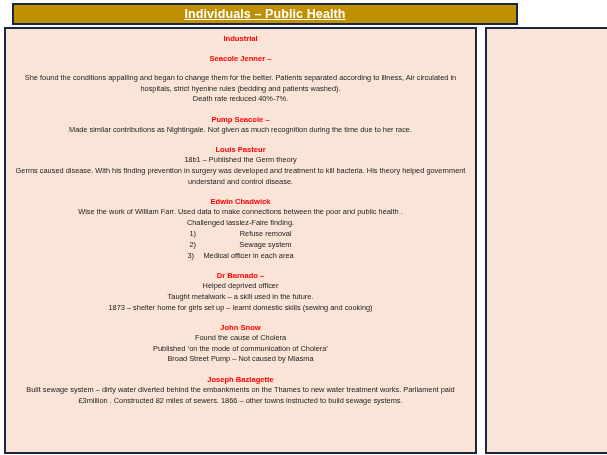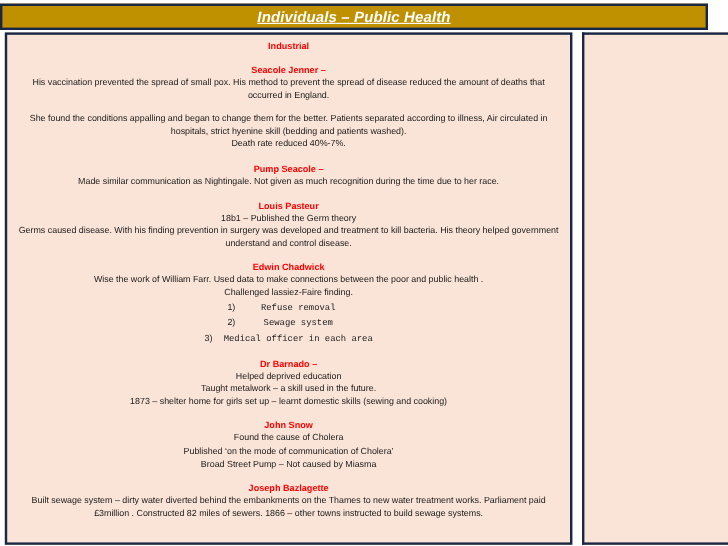--- a/index.html
+++ b/index.html
@@ -11,31 +11,30 @@
     width: 607px;
     height: 455px;
     overflow: hidden;
     font-family: "Liberation Sans", sans-serif;
     position: relative;
   }
 
   
   .title-bar {
     position: absolute;
-    left: 0;
+    left: 12px;
     top: 3px;
-    width: 590px;
+    width: 506px;
     height: 22px;
     background: #bf9000;
     border: 2px solid #1a2744;
     box-sizing: border-box;
     display: flex;
     align-items: center;
     justify-content: center;
-    font-style: italic;
   }
   .title-text {
     color: #ffffff;
     font-size: 12.5px;
     font-weight: bold;
     text-decoration: underline;
     letter-spacing: 0.1px;
     white-space: nowrap;
   }
 
@@ -101,23 +100,22 @@
     margin: 0;
     text-align: center;
   }
   .list-line .num {
     display: inline-block;
     width: 16px;
     text-align: left;
   }
   .list-line .itm {
     display: inline-block;
-    text-align: center;
+    text-align: right;
     min-width: 86px;
-    font-family: Liberation Mono, monospace;
   }
 
   
   .panel-right .rp-line {
     color: #1a1a1a;
     font-size: 7.4px;
     line-height: 10.6px;
     margin: 0;
     white-space: nowrap;
     text-align: right;
@@ -144,29 +142,28 @@
 </div>
 
 <div class="panels">
 
   <div class="panel panel-left">
 
     <p class="sec-title">Industrial</p>
     <div class="spacer"></div>
 
     <p class="sec-title">Seacole Jenner –</p>
-    <p class="body-line">His vaccination prevented the spread of small pox. His method to prevent the spread of disease reduced the amount of deaths that occurred in England.</p>
-    <div class="spacer"></div>
-
-    <p class="body-line">She found the conditions appalling and began to change them for the better. Patients separated according to illness, Air circulated in hospitals, strict hyenine skill (bedding and patients washed).</p>
+    <div class="spacer"></div>
+
+    <p class="body-line">She found the conditions appalling and began to change them for the better. Patients separated according to illness, Air circulated in hospitals, strict hyenine rules (bedding and patients washed).</p>
     <p class="body-line">Death rate reduced 40%-7%.</p>
     <div class="spacer"></div>
 
     <p class="sec-title">Pump Seacole –</p>
-    <p class="body-line">Made similar communication as Nightingale. Not given as much recognition during the time due to her race.</p>
+    <p class="body-line">Made similar contributions as Nightingale. Not given as much recognition during the time due to her race.</p>
     <div class="spacer"></div>
 
     <p class="sec-title">Louis Pasteur</p>
     <p class="body-line">18b1 – Published the Germ theory</p>
     <p class="body-line">Germs caused disease. With his finding prevention in surgery was developed and treatment to kill bacteria. His theory helped government understand and control disease.</p>
     <div class="spacer"></div>
 
     <p class="sec-title">Edwin Chadwick</p>
     <p class="body-line">Wise the work of William Farr. Used data to make connections between the poor and public health .</p>
     <p class="body-line">Challenged lassiez-Faire finding.</p>
@@ -175,21 +172,21 @@
     </p>
     <p class="list-line">
       <span class="num">2)</span><span class="itm">Sewage system</span>
     </p>
     <p class="list-line">
       <span class="num">3)</span><span class="itm">Medical officer in each area</span>
     </p>
     <div class="spacer"></div>
 
     <p class="sec-title">Dr Barnado –</p>
-    <p class="body-line">Helped deprived education</p>
+    <p class="body-line">Helped deprived officer</p>
     <p class="body-line">Taught metalwork – a skill used in the future.</p>
     <p class="body-line">1873 – shelter home for girls set up – learnt domestic skills (sewing and cooking)</p>
     <div class="spacer"></div>
 
     <p class="sec-title">John Snow</p>
     <p class="body-line">Found the cause of Cholera</p>
     <p class="body-line">Published  ‘on the mode of communication of Cholera’</p>
     <p class="body-line">Broad Street Pump – Not caused by Miasma</p>
     <div class="spacer"></div>
 

